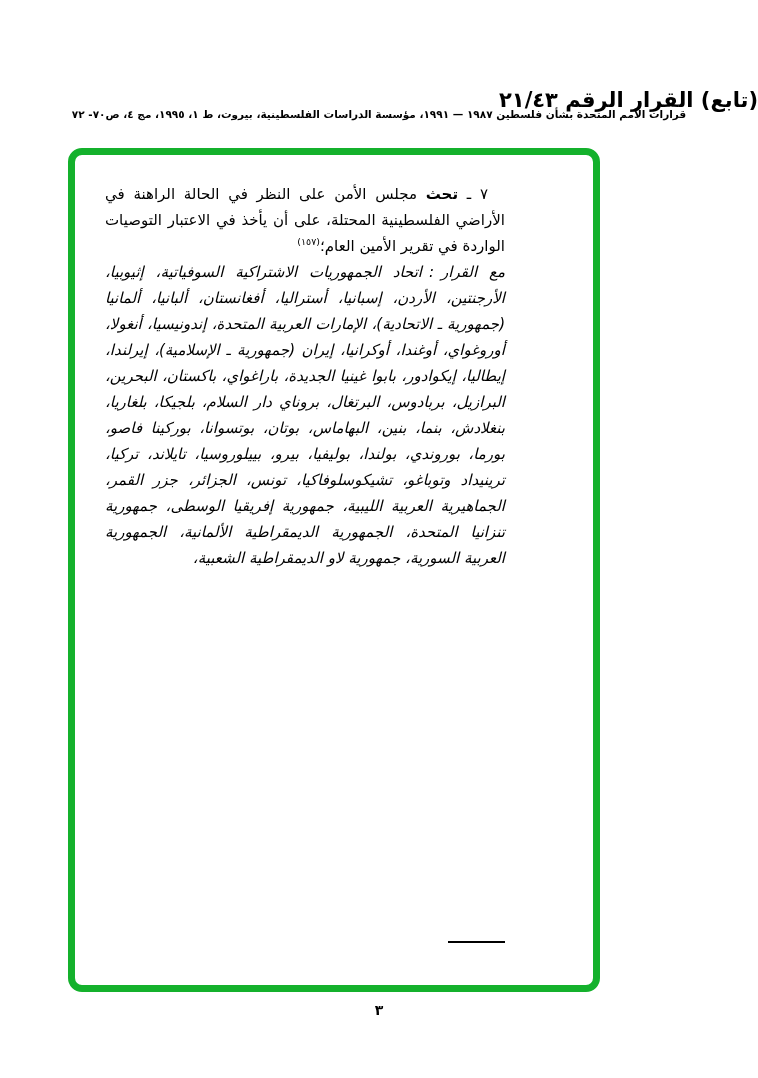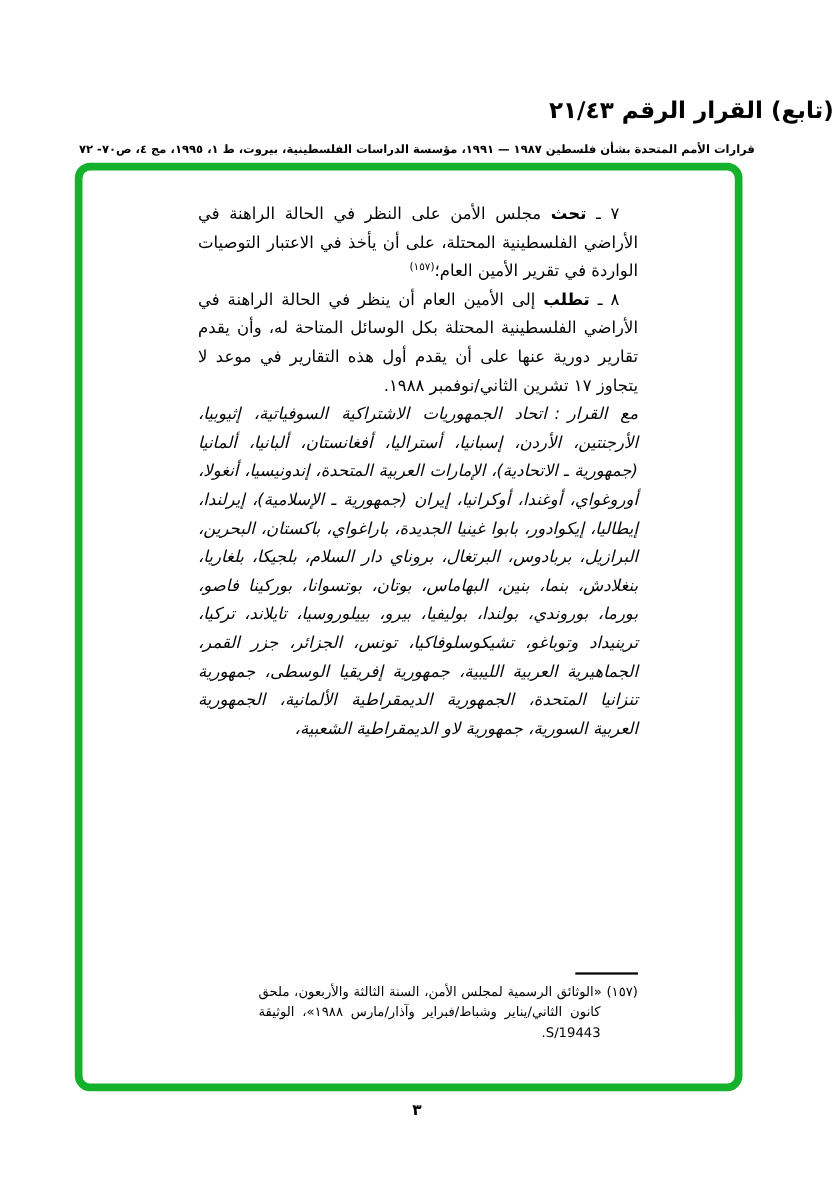--- a/index.html
+++ b/index.html
@@ -21,33 +21,33 @@
     left: 0;
     right: 0;
     text-align: right;
     direction: rtl;
     font-weight: bold;
     font-size: 21px;
     letter-spacing: 0.3px;
   }
   .header-source {
     position: absolute;
-    top: 130px;
+    top: 108px;
     left: 0;
     right: 0;
     text-align: center;
     direction: rtl;
     font-weight: bold;
     font-size: 10.5px;
   }
   .doc-frame {
     position: absolute;
     left: 68px;
     top: 148px;
-    width: 607px;
+    width: 532px;
     height: 844px;
     box-sizing: border-box;
     border: 7px solid #14b12c;
     border-radius: 14px;
     direction: rtl;
     overflow: hidden;
   }
   .doc-content {
     width: 400px;
     margin: 26px 88px 0 0;
@@ -108,26 +108,24 @@
 
 <div class="header-title">(تابع) القرار الرقم ٢١/٤٣</div>
 
 <div class="header-source">قرارات الأمم المتحدة بشأن فلسطين ١٩٨٧ — ١٩٩١، مؤسسة الدراسات الفلسطينية، بيروت، ط ١، ١٩٩٥، مج ٤، ص٧٠- ٧٢</div>
 
 <div class="doc-frame">
   <div class="doc-content">
 
     <p class="para"><span>٧ ـ</span> <span class="lead-word">تحث</span> <span>مجلس الأمن على النظر في الحالة الراهنة في الأراضي الفلسطينية المحتلة، على أن يأخذ في الاعتبار التوصيات الواردة في تقرير الأمين العام؛</span><sup class="fn-ref-sup">(١٥٧)</sup></p>
 
-    <p class="para"><span>٨ ـ</span> <span class="lead-word">تطلب</span> <span>إلى الأمين العام أن ينظر في الحالة الراهنة في الأراضي الفلسطينية المحتلة بكل الوسائل المتاحة له، وأن يقدم تقارير دورية عنها على أن يقدم أول هذه التقارير في موعد لا يتجاوز ١٧ تشرين الثاني/نوفمبر ١٩٨٨.</span></p>
 
 
     <p class="vote-list"><span>مع القرار</span><span class="vote-colon">:</span><span>اتحاد الجمهوريات الاشتراكية السوفياتية، إثيوبيا، الأرجنتين، الأردن، إسبانيا، أستراليا، أفغانستان، ألبانيا، ألمانيا (جمهورية ـ الاتحادية)، الإمارات العربية المتحدة، إندونيسيا، أنغولا، أوروغواي، أوغندا، أوكرانيا، إيران (جمهورية ـ الإسلامية)، إيرلندا، إيطاليا، إيكوادور، بابوا غينيا الجديدة، باراغواي، باكستان، البحرين، البرازيل، بربادوس، البرتغال، بروناي دار السلام، بلجيكا، بلغاريا، بنغلادش، بنما، بنين، البهاماس، بوتان، بوتسوانا، بوركينا فاصو، بورما، بوروندي، بولندا، بوليفيا، بيرو، بييلوروسيا، تايلاند، تركيا، ترينيداد وتوباغو، تشيكوسلوفاكيا، تونس، الجزائر، جزر القمر، الجماهيرية العربية الليبية، جمهورية إفريقيا الوسطى، جمهورية تنزانيا المتحدة، الجمهورية الديمقراطية الألمانية، الجمهورية العربية السورية، جمهورية لاو الديمقراطية الشعبية،</span></p>
 
   </div>
 
   <div class="footnote-block">
     <div class="footnote-rule"></div>
-    <p class="footnote-text"><span>(١٥٧)</span> <span>«الوثائق الرسمية لمجلس الأمن، السنة الثالثة والأربعون، ملحق كانون الثاني/يناير وشباط/فبراير وآذار/مارس ١٩٨٨»، الوثيقة S/19443.</span></p>
   </div>
 </div>
 
 <div class="page-number">٣</div>
 
 </body></html>

